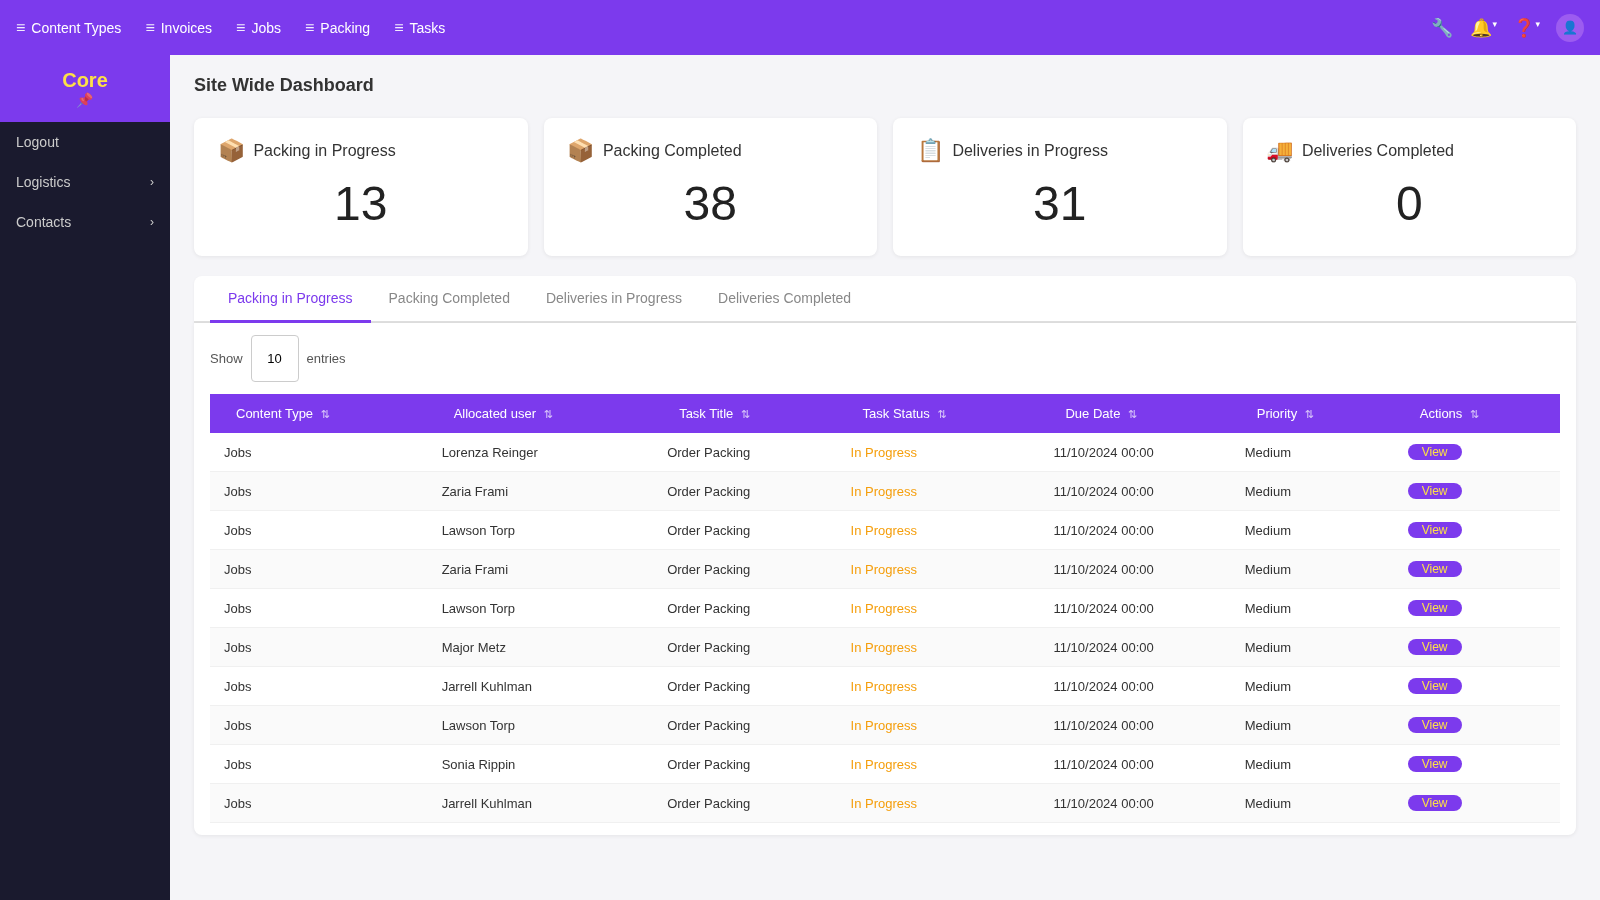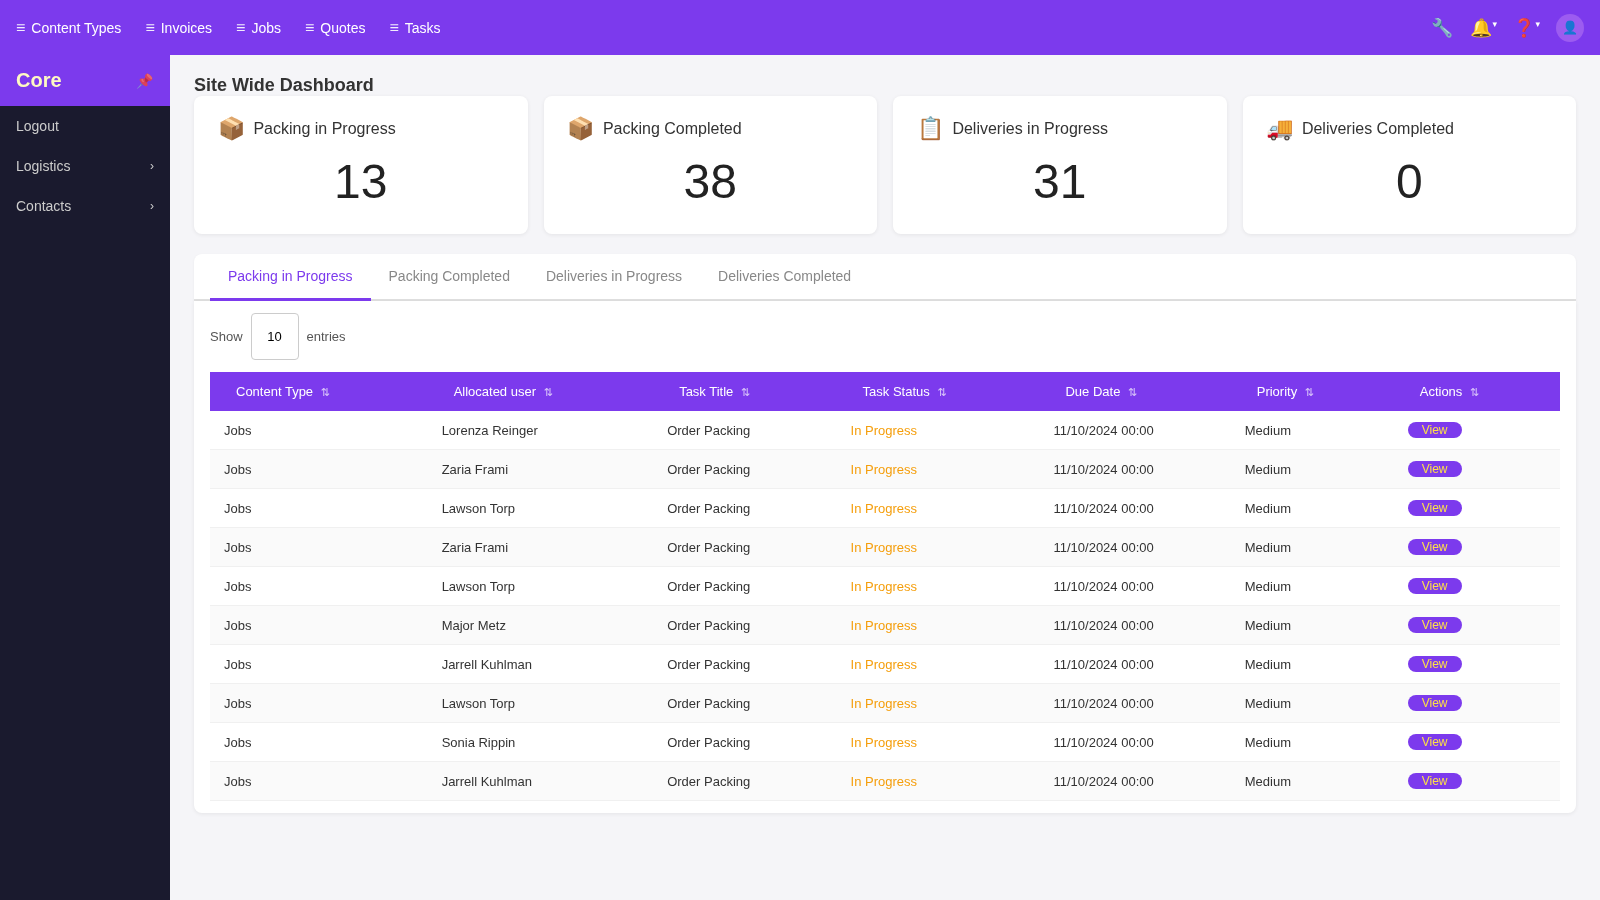--- a/index.html
+++ b/index.html
@@ -42,26 +42,27 @@
       background: #1a1a2e;
       width: 170px;
       flex-shrink: 0;
       display: flex;
       flex-direction: column;
       padding: 0;
     }
     .sidebar-brand {
       background: #7c3aed;
       padding: 14px 16px;
-      color: #fef9c3;
+      color: #fde047;
       font-size: 20px;
       font-weight: bold;
       display: flex;
       align-items: center;
       justify-content: space-between;
+      flex-direction: column;
     }
     .sidebar-brand .pin { font-size: 14px; opacity: 0.8; cursor: pointer; }
     .sidebar-item {
       color: #ccc;
       padding: 12px 16px;
       font-size: 14px;
       cursor: pointer;
       display: flex;
       align-items: center;
       justify-content: space-between;
@@ -73,21 +74,21 @@
       flex: 1;
       overflow-y: auto;
       padding: 20px 24px;
       background: #f5f5f8;
     }
 
     .page-title {
       font-size: 18px;
       font-weight: 600;
       color: #333;
-      margin-bottom: 0;
+      margin-bottom: 22px;
     }
 
     
     .stats-row {
       display: grid;
       grid-template-columns: repeat(4, 1fr);
       gap: 16px;
       margin-bottom: 20px;
     }
     .stat-card {
@@ -224,21 +225,21 @@
   <span class="top-nav-item">
     <span class="menu-icon">≡</span>
     <span>Invoices</span>
   </span>
   <span class="top-nav-item">
     <span class="menu-icon">≡</span>
     <span>Jobs</span>
   </span>
   <span class="top-nav-item">
     <span class="menu-icon">≡</span>
-    <span>Quotes</span>
+    <span>Packing</span>
   </span>
   <span class="top-nav-item">
     <span class="menu-icon">≡</span>
     <span>Tasks</span>
   </span>
   <div class="top-nav-right">
     <span>🔧</span>
     <span>🔔<sup style="font-size:9px">▾</sup></span>
     <span>❓<sup style="font-size:9px">▾</sup></span>
     <span style="width:28px;height:28px;background:#9c5cf0;border-radius:50%;display:inline-flex;align-items:center;justify-content:center;font-size:13px;">👤</span>

